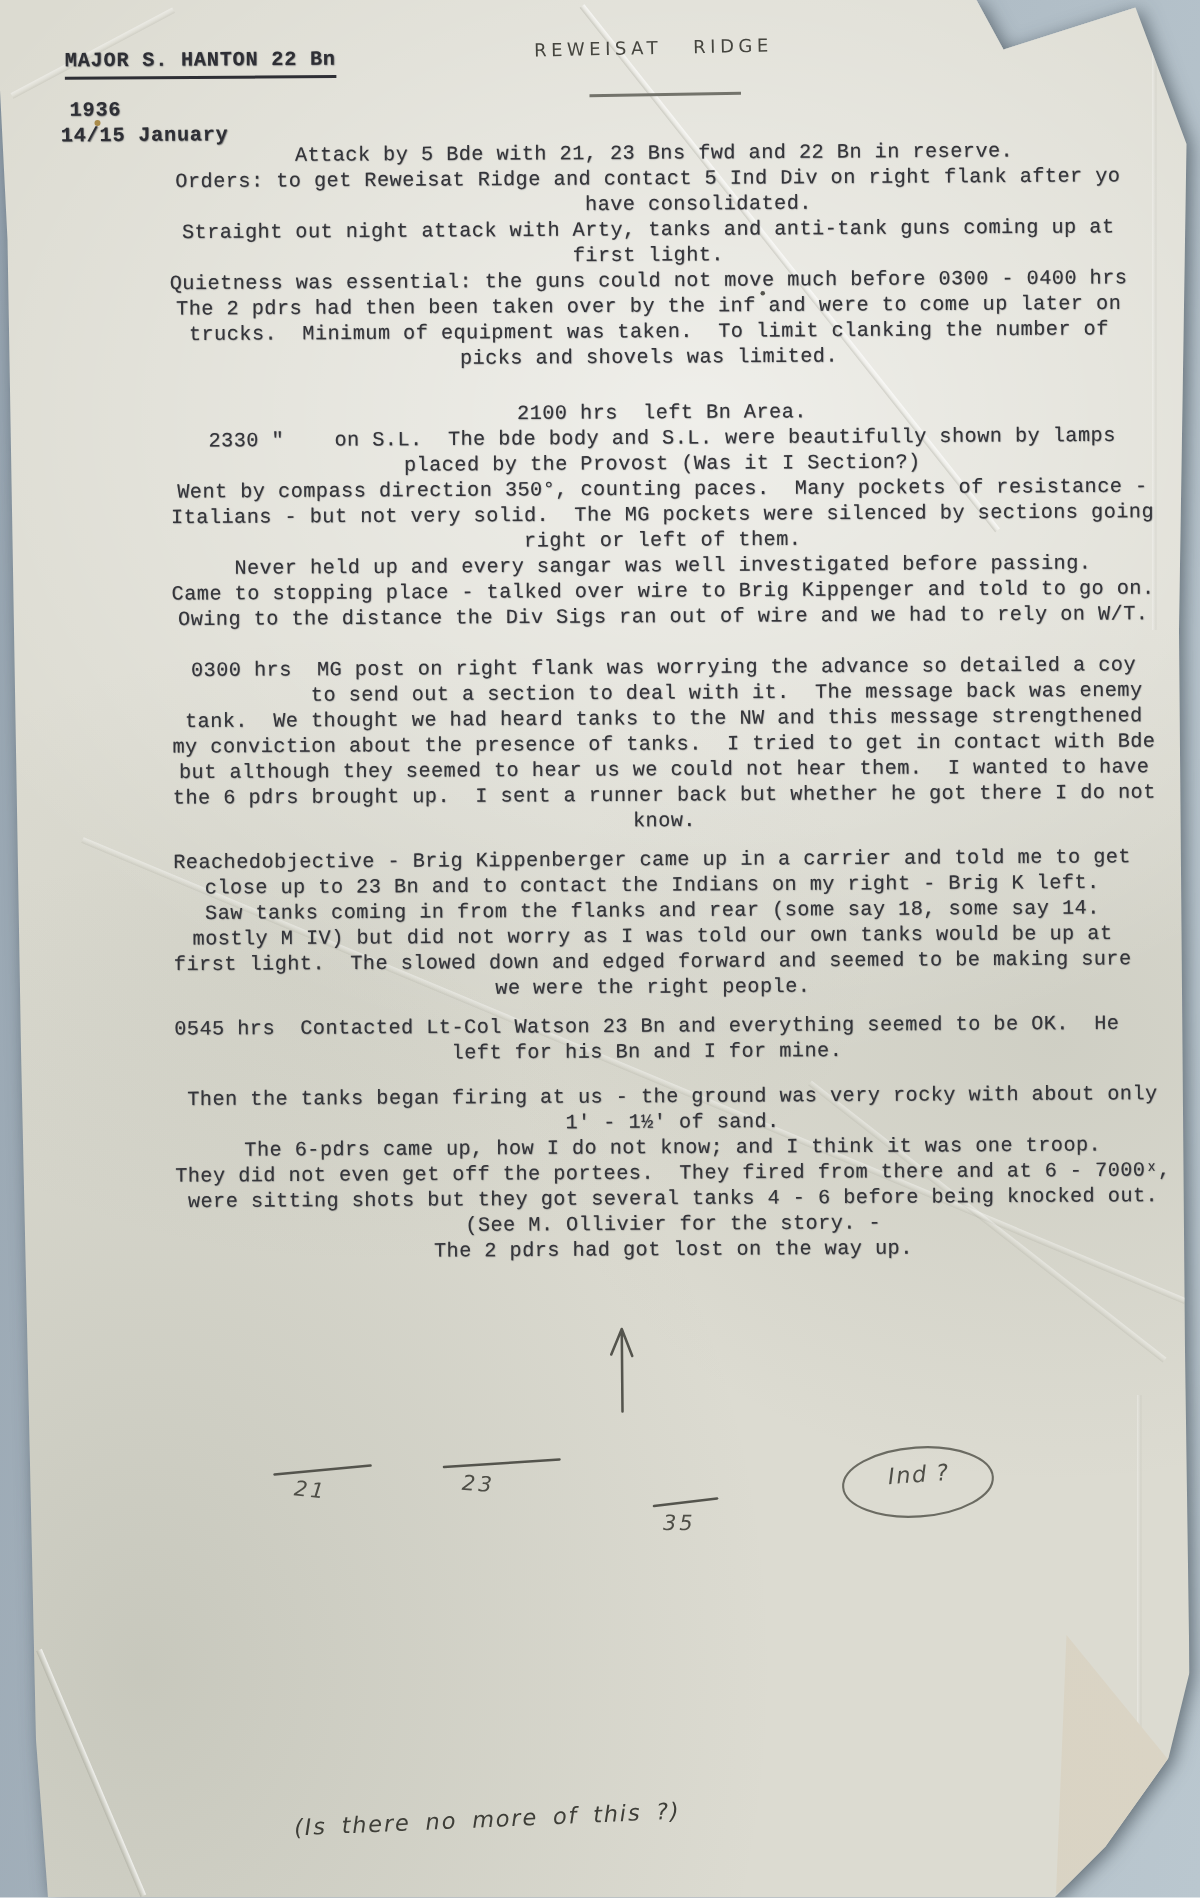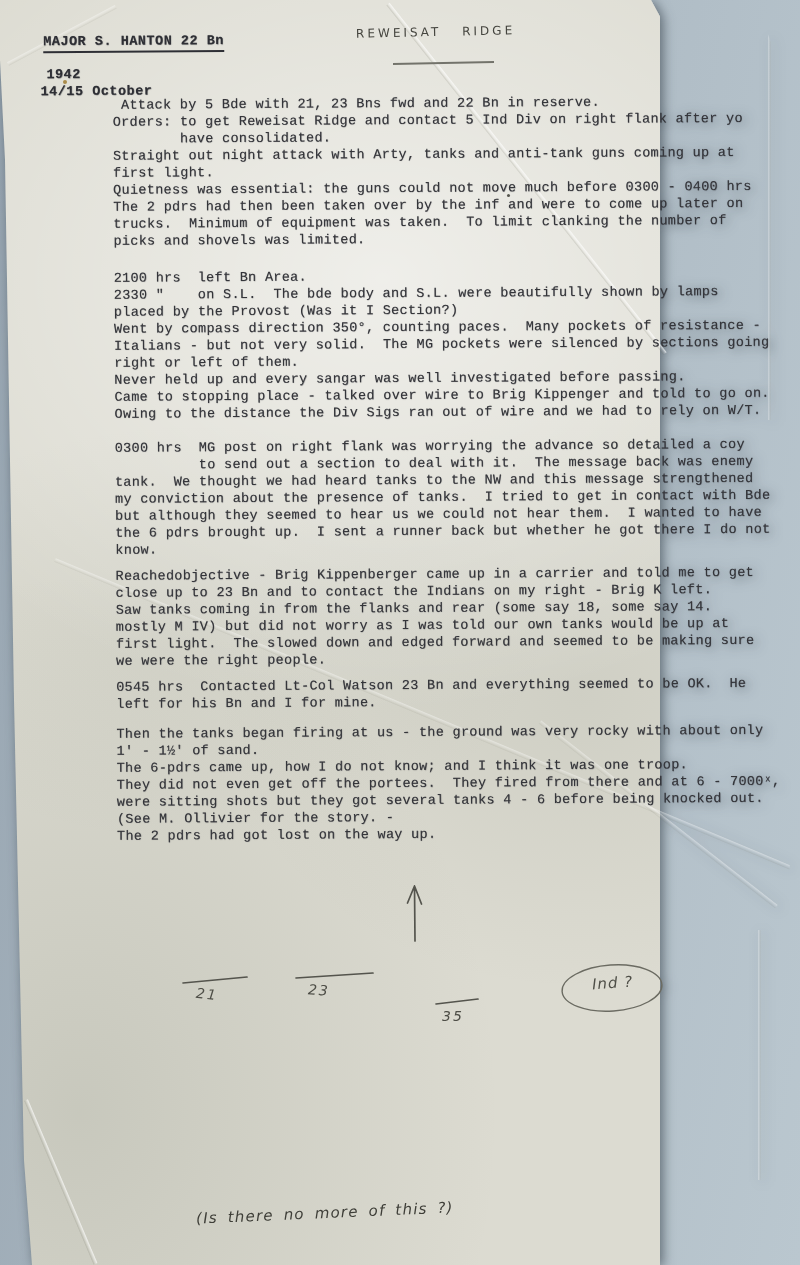--- a/index.html
+++ b/index.html
@@ -1,21 +1,21 @@
 <!DOCTYPE html>
 <html><head>
 <meta charset="utf-8">
 <style>
   html,body { margin:0; padding:0; }
   body {
     width:800px; height:1265px; overflow:hidden;
     background: linear-gradient(100deg, #96a4b0 0%, #a9b6c0 40%, #bac7cf 100%);
     font-family:"Liberation Sans", sans-serif;
   }
-  .stage { position:relative; width:660px; height:1265px; }
+  .stage { position:relative; width:800px; height:1265px;text-align:center; }
   .paper-wrap { position:absolute; inset:0; filter: drop-shadow(3px 2px 6px rgba(28,38,48,0.55)); }
   .paper {
     position:absolute; inset:0;
     background:
       radial-gradient(900px 700px at 58% 22%, rgba(255,255,255,0.55), rgba(255,255,255,0) 62%),
       radial-gradient(700px 900px at 12% 88%, rgba(118,124,108,0.20), rgba(118,124,108,0) 60%),
       radial-gradient(520px 420px at 88% 55%, rgba(122,128,112,0.13), rgba(122,128,112,0) 70%),
       radial-gradient(500px 300px at 30% 50%, rgba(130,136,120,0.10), rgba(130,136,120,0) 70%),
       #dcdbd1;
     clip-path: polygon(0px 0px, 651px 0px, 669px 33px, 757px 5px, 791px 96px, 786px 420px,
@@ -68,22 +68,22 @@
       <div class="crease faint" style="left:540px; top:720px; width:300px; transform:rotate(38deg);"></div>
 
       <div class="fold tr"></div>
       <div class="fold br"></div>
 
       <div class="speck" style="left:63px; top:80px; width:4px; height:4px; background:#a98b4a;"></div>
       <div class="speck" style="left:507px; top:194px; width:3px; height:3px; background:#55554e;"></div>
 
       <div class="typed">
         <p class="typed-head doc-title" style="left:46px; top:31px;">MAJOR S. HANTON 22 Bn</p>
-        <p class="typed-head" style="left:49px; top:64px;">1942</p>
-        <p class="typed-head" style="left:43px; top:81px;">14/15 October</p>
+        <p class="typed-head" style="left:49px; top:64px;">1936</p>
+        <p class="typed-head" style="left:43px; top:81px;">14/15 January</p>
 
         <pre class="para" style="top:95px"> Attack by 5 Bde with 21, 23 Bns fwd and 22 Bn in reserve.
 Orders: to get Reweisat Ridge and contact 5 Ind Div on right flank after yo
         have consolidated.
 Straight out night attack with Arty, tanks and anti-tank guns coming up at
 first light.
 Quietness was essential: the guns could not move much before 0300 - 0400 hrs
 The 2 pdrs had then been taken over by the inf and were to come up later on
 trucks.  Minimum of equipment was taken.  To limit clanking the number of
 picks and shovels was limited.</pre>

